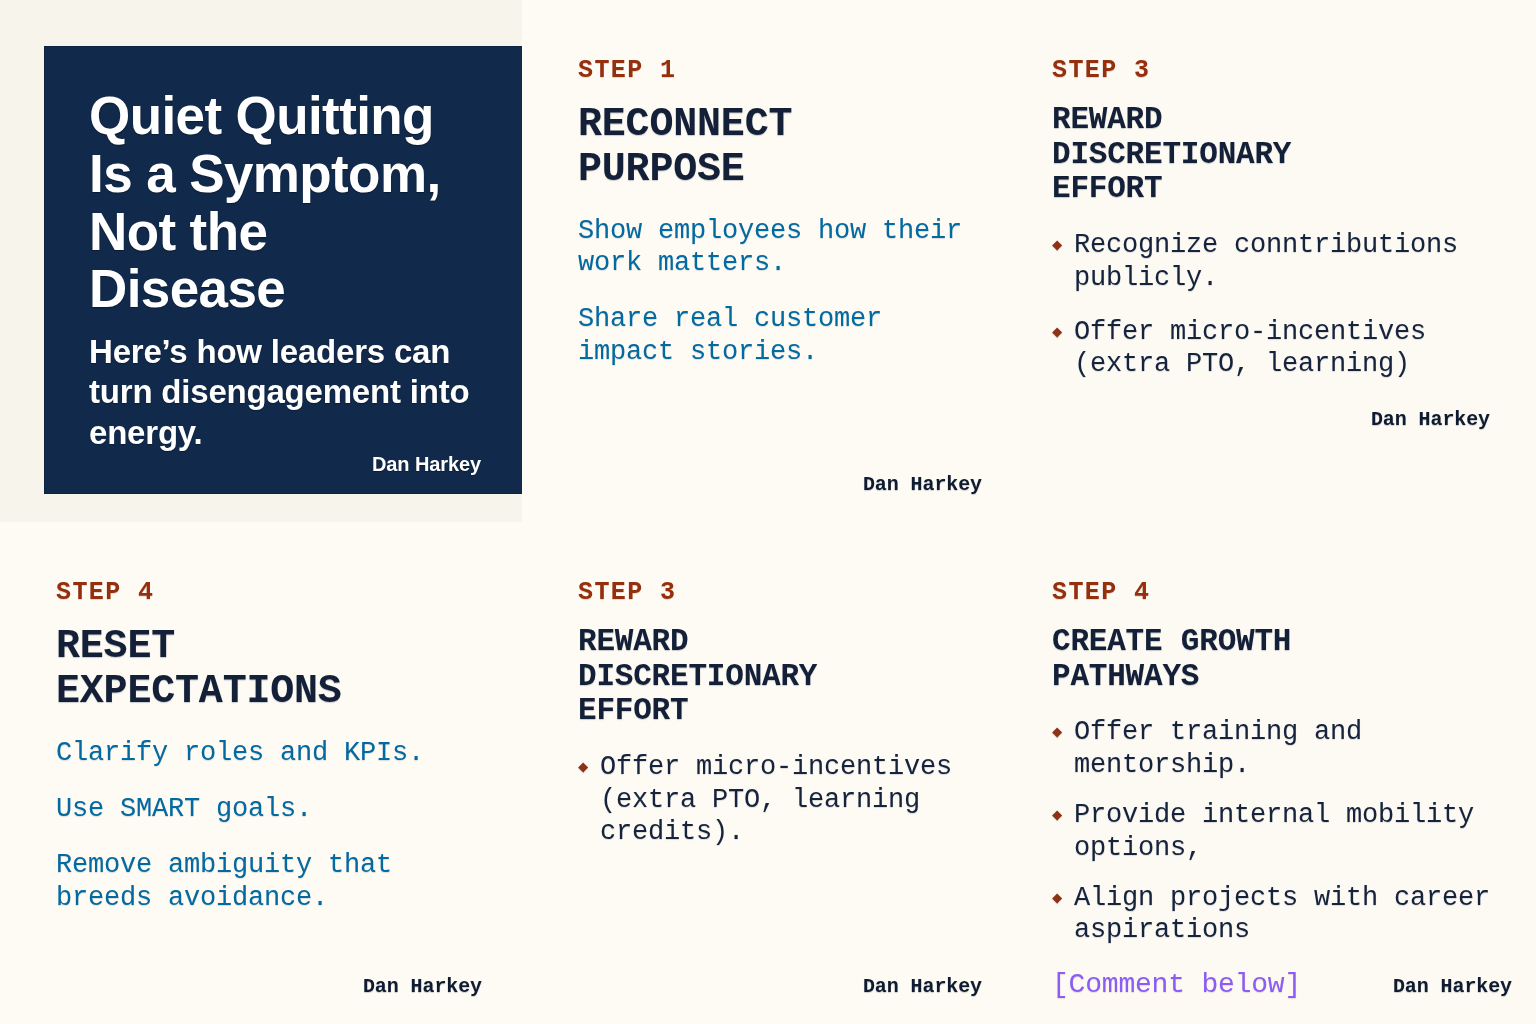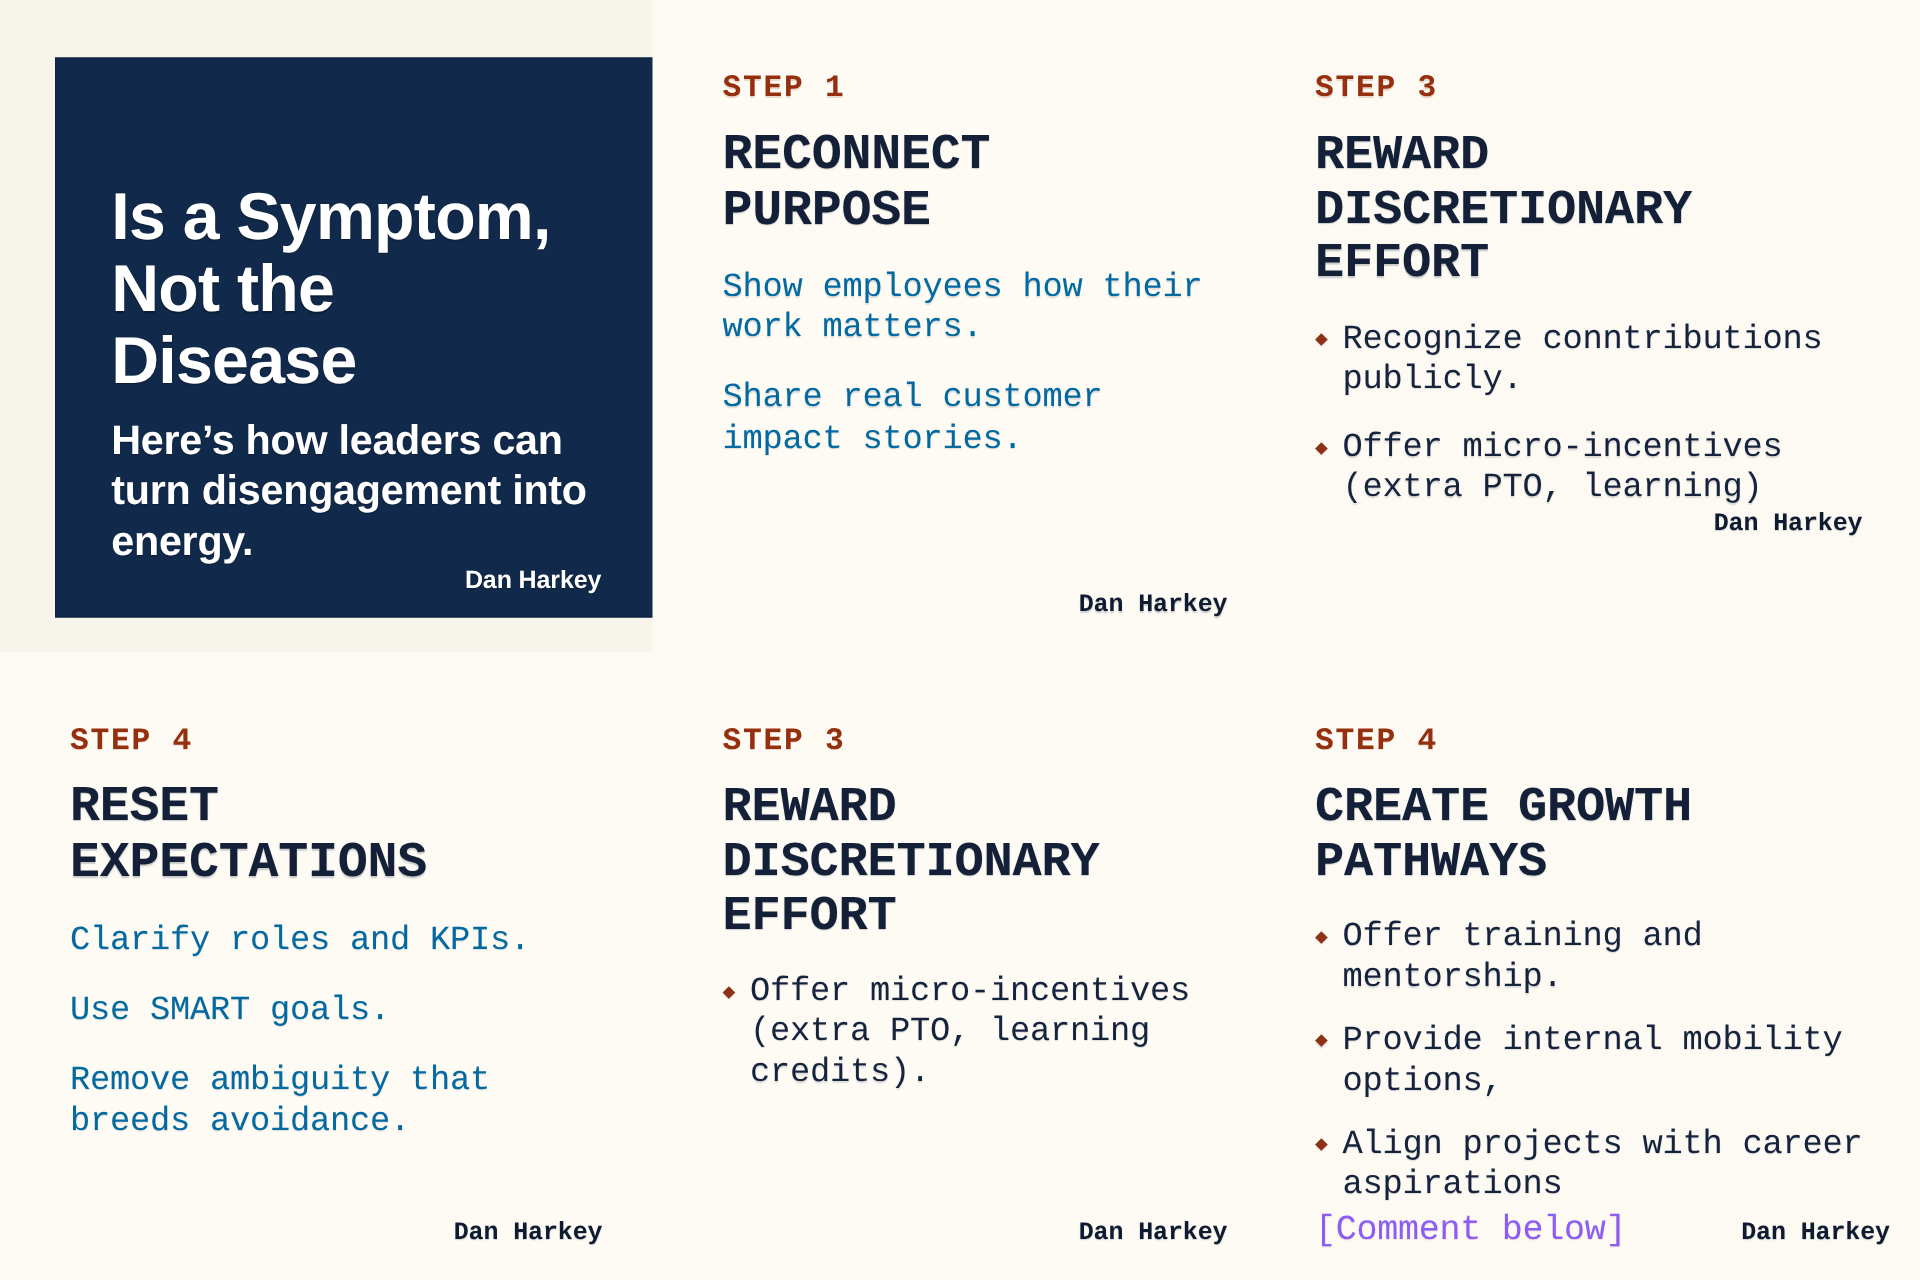--- a/index.html
+++ b/index.html
@@ -106,21 +106,21 @@
   .step-title {
     color: #132038;
     font-size: 40px;
     line-height: 1.12;
     font-weight: 700;
     letter-spacing: -0.2px;
     margin: 0 0 22px 0;
     text-transform: uppercase;
     text-shadow: 0 1px 1px rgba(20,30,55,0.22);
   }
-  .step-title.wide { font-size: 39px; }
+  .step-title.wide { font-size: 31px; }
 
   .para {
     color: #0369a1;
     font-size: 27px;
     line-height: 1.2;
     font-weight: 400;
     letter-spacing: -0.2px;
     margin: 0 0 24px 0;
     text-shadow: 0 1px 1px rgba(20,30,55,0.14);
   }
@@ -174,21 +174,21 @@
   .spacer { flex: 1 1 auto; }
 </style>
 </head>
 <body>
 
 <div id="carousel">
 
   <div class="hero-wrap">
     <div class="hero">
       <h1 class="hero-title">
-        <br>
+        <span>Quiet Quitting</span><br>
         <span>Is a Symptom,</span><br>
         <span>Not the</span><br>
         <span>Disease</span>
       </h1>
       <p class="hero-sub">Here’s how leaders can turn disengagement into energy.</p>
       <div class="hero-byline">Dan Harkey</div>
     </div>
   </div>
 
   <div class="card">

